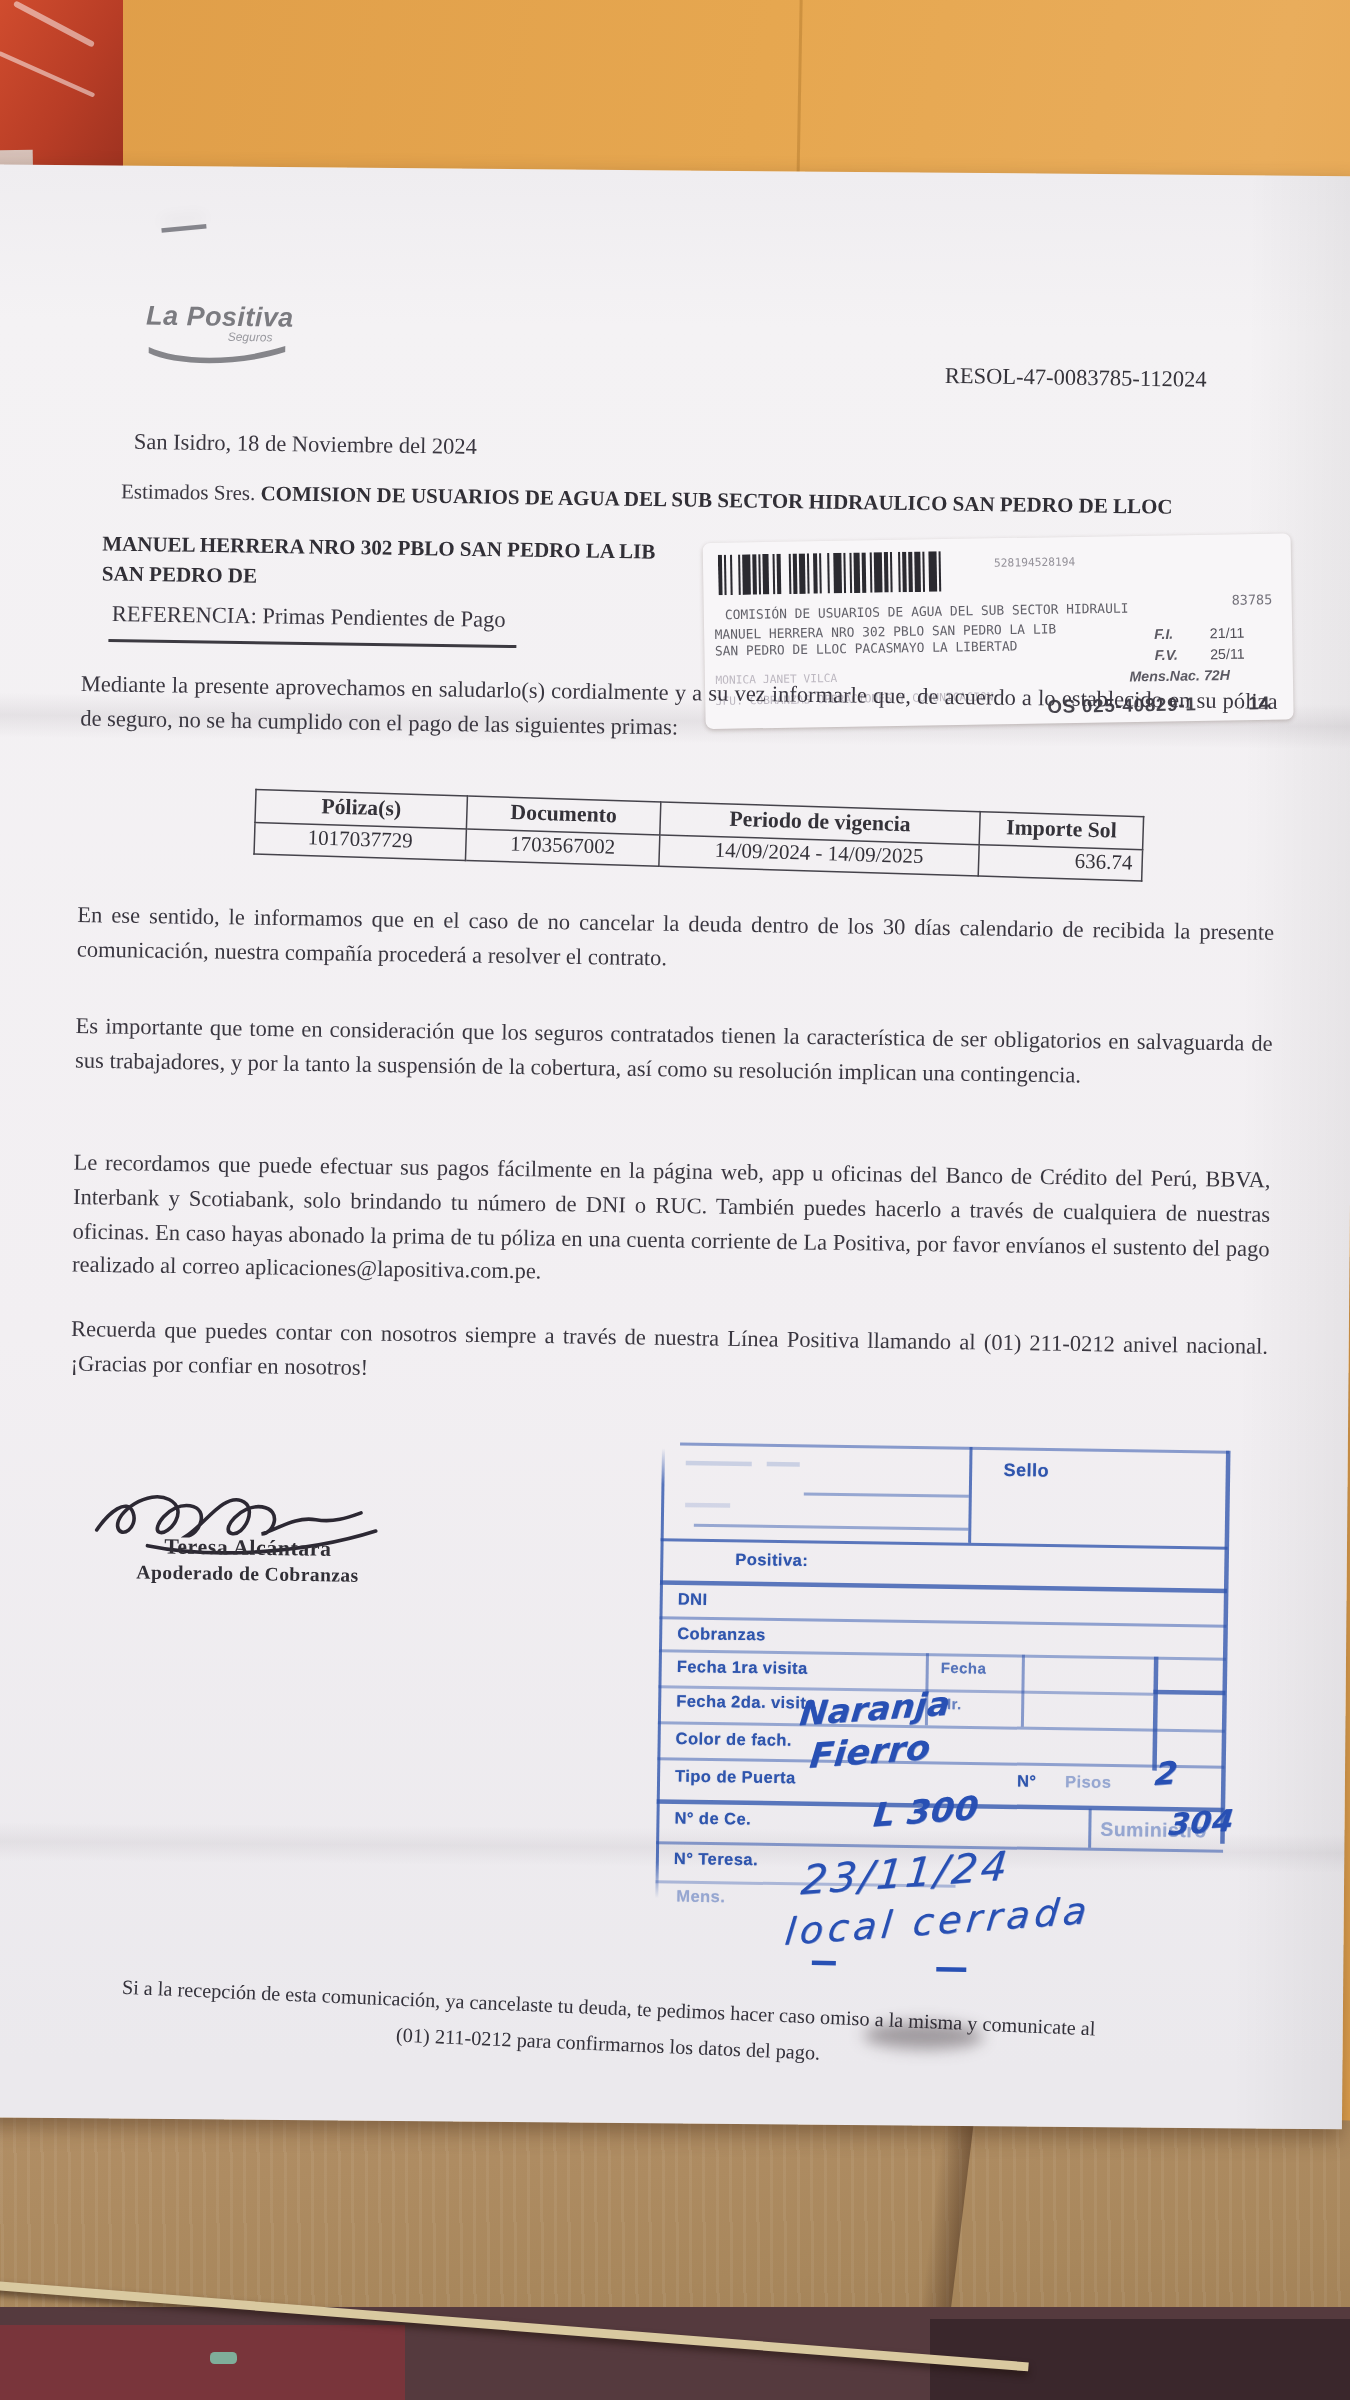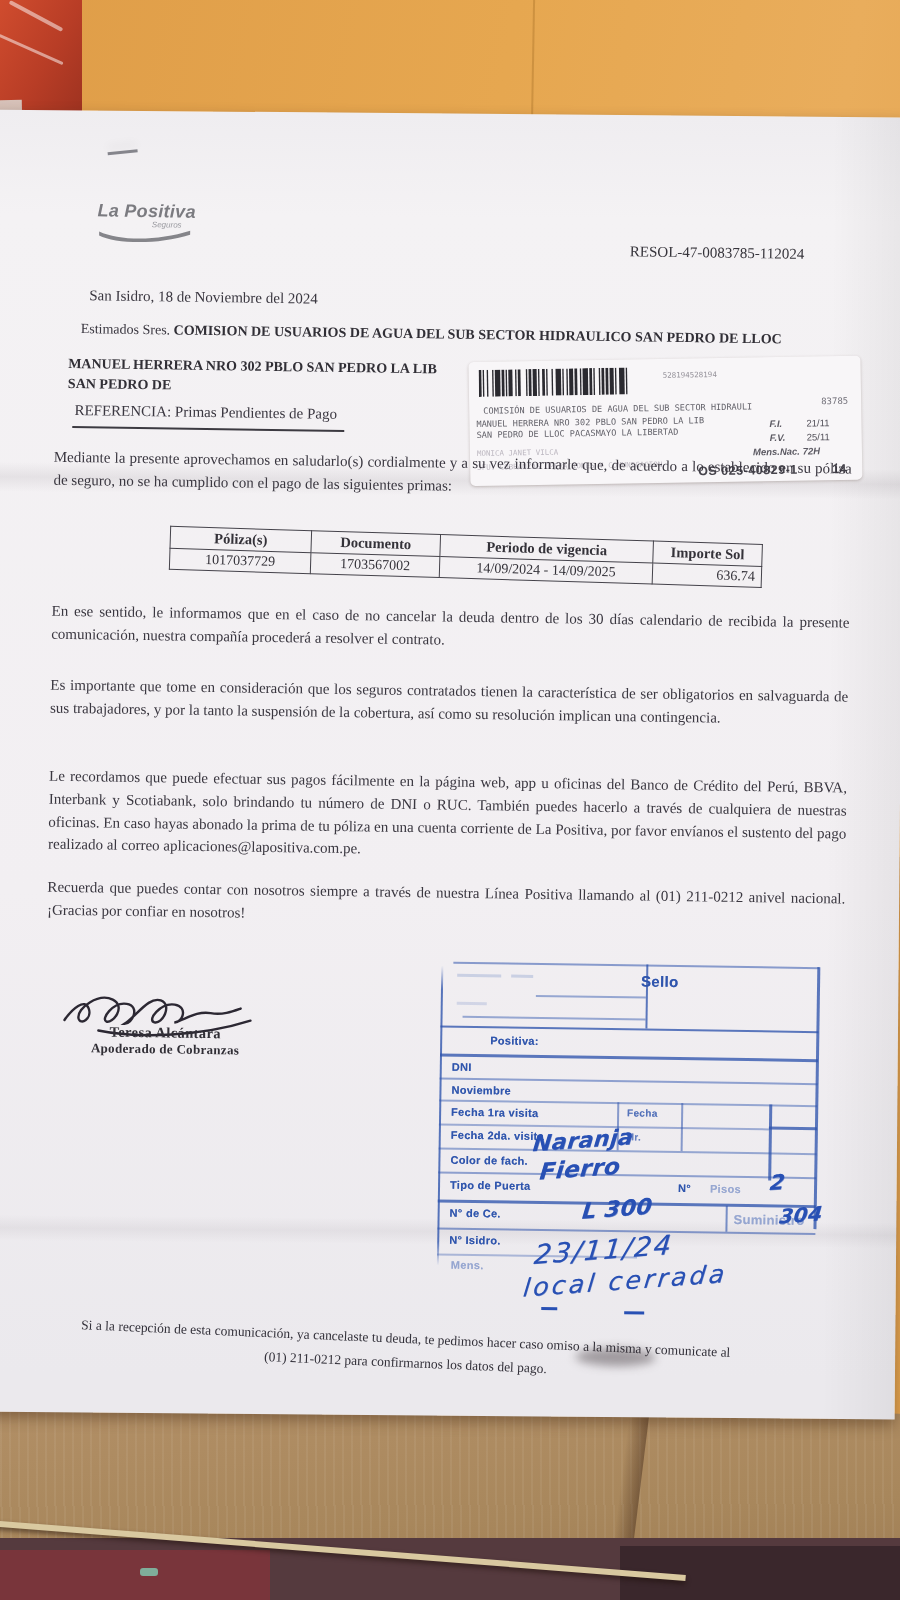--- a/index.html
+++ b/index.html
@@ -208,28 +208,28 @@
         <div class="sline" style="left:12px;top:0;width:366px;height:2px;opacity:.7;"></div>
         <div class="sline" style="left:0;top:4px;width:2px;height:300px;background:linear-gradient(180deg,transparent,rgba(47,85,173,.8) 8%,rgba(47,85,173,.8) 92%,transparent);"></div>
         <div class="sline" style="left:376px;top:0;width:2.5px;height:262px;"></div>
         <div class="sline" style="left:205px;top:0;width:2px;height:64px;"></div>
 
         <div class="sline" style="left:16px;top:12px;width:44px;height:3px;opacity:.25;"></div>
         <div class="sline" style="left:70px;top:12px;width:22px;height:3px;opacity:.25;"></div>
         <div class="sline" style="left:95px;top:32px;width:110px;height:2px;opacity:.6;"></div>
         <div class="sline" style="left:16px;top:40px;width:30px;height:3px;opacity:.2;"></div>
         <div class="sline" style="left:22px;top:54px;width:183px;height:2px;opacity:.6;"></div>
-        <div class="slabel" style="left:200px;top:8px;font-size:15px;">Sello</div>
+        <div class="slabel" style="left:228px;top:8px;font-size:12px;">Sello</div>
 
         <div class="sline" style="left:0;top:64px;width:378px;height:2px;"></div>
         <div class="slabel" style="left:50px;top:72px;">Positiva:</div>
         <div class="sline" style="left:0;top:92px;width:378px;height:2.5px;"></div>
         <div class="slabel" style="left:12px;top:99px;font-weight:bold;">DNI</div>
         <div class="sline" style="left:0;top:116px;width:378px;height:2px;opacity:.65;"></div>
-        <div class="slabel" style="left:12px;top:122px;">Noviembre</div>
+        <div class="slabel" style="left:12px;top:122px;">Cobranzas</div>
         <div class="sline" style="left:0;top:138px;width:378px;height:2px;opacity:.6;"></div>
 
         <div class="slabel" style="left:12px;top:144px;">Fecha 1ra visita</div>
         <div class="sline" style="left:178px;top:138px;width:2px;height:48px;opacity:.7;"></div>
         <div class="slabel" style="left:188px;top:143px;font-size:10px;opacity:.8;">Fecha</div>
         <div class="sline" style="left:242px;top:138px;width:2px;height:48px;opacity:.7;"></div>
         <div class="sline" style="left:330px;top:138px;width:3px;height:76px;"></div>
         <div class="sline" style="left:330px;top:160px;width:48px;height:2.5px;"></div>
         <div class="sline" style="left:0;top:162px;width:330px;height:2px;opacity:.55;"></div>
         <div class="slabel" style="left:12px;top:167px;">Fecha 2da. visita</div>
@@ -247,21 +247,21 @@
         <div class="hw" style="left:332px;top:204px;font-size:21px;">2</div>
         <div class="sline" style="left:0;top:238px;width:378px;height:2.5px;"></div>
 
         <div class="slabel" style="left:12px;top:245px;">N° de Ce.</div>
         <div class="hw" style="left:145px;top:232px;font-size:22px;">L 300</div>
         <div class="sline" style="left:288px;top:240px;width:2px;height:26px;opacity:.8;"></div>
         <div class="slabel ghost" style="left:296px;top:246px;font-size:13px;">Suministro</div>
         <div class="hw" style="left:342px;top:236px;font-size:20px;">304</div>
         <div class="sline" style="left:0;top:266px;width:378px;height:2px;opacity:.7;"></div>
 
-        <div class="slabel" style="left:12px;top:272px;">N° Isidro.</div>
+        <div class="slabel" style="left:12px;top:272px;">N° Teresa.</div>
         <div class="sline" style="left:0;top:292px;width:200px;height:2px;opacity:.45;"></div>
         <div class="slabel ghost" style="left:14px;top:297px;">Mens.</div>
       </div>
 
       <div class="hw" style="left:558px;top:1118px;font-size:27px;letter-spacing:2px;">23/11/24</div>
       <div class="hw" style="left:548px;top:1150px;font-size:25px;letter-spacing:3px;">local cerrada</div>
       <div class="abs" style="left:565px;top:1192px;width:16px;height:2.5px;background:#2850b4;"></div>
       <div class="abs" style="left:648px;top:1195px;width:20px;height:2.5px;background:#2850b4;"></div>
 
       <div class="abs" style="left:75px;top:1218px;width:710px;text-align:center;font-size:13.5px;color:#33313a;transform:rotate(1.6deg);">Si a la recepción de esta comunicación, ya cancelaste tu deuda, te pedimos hacer caso omiso a la misma y comunicate al</div>

